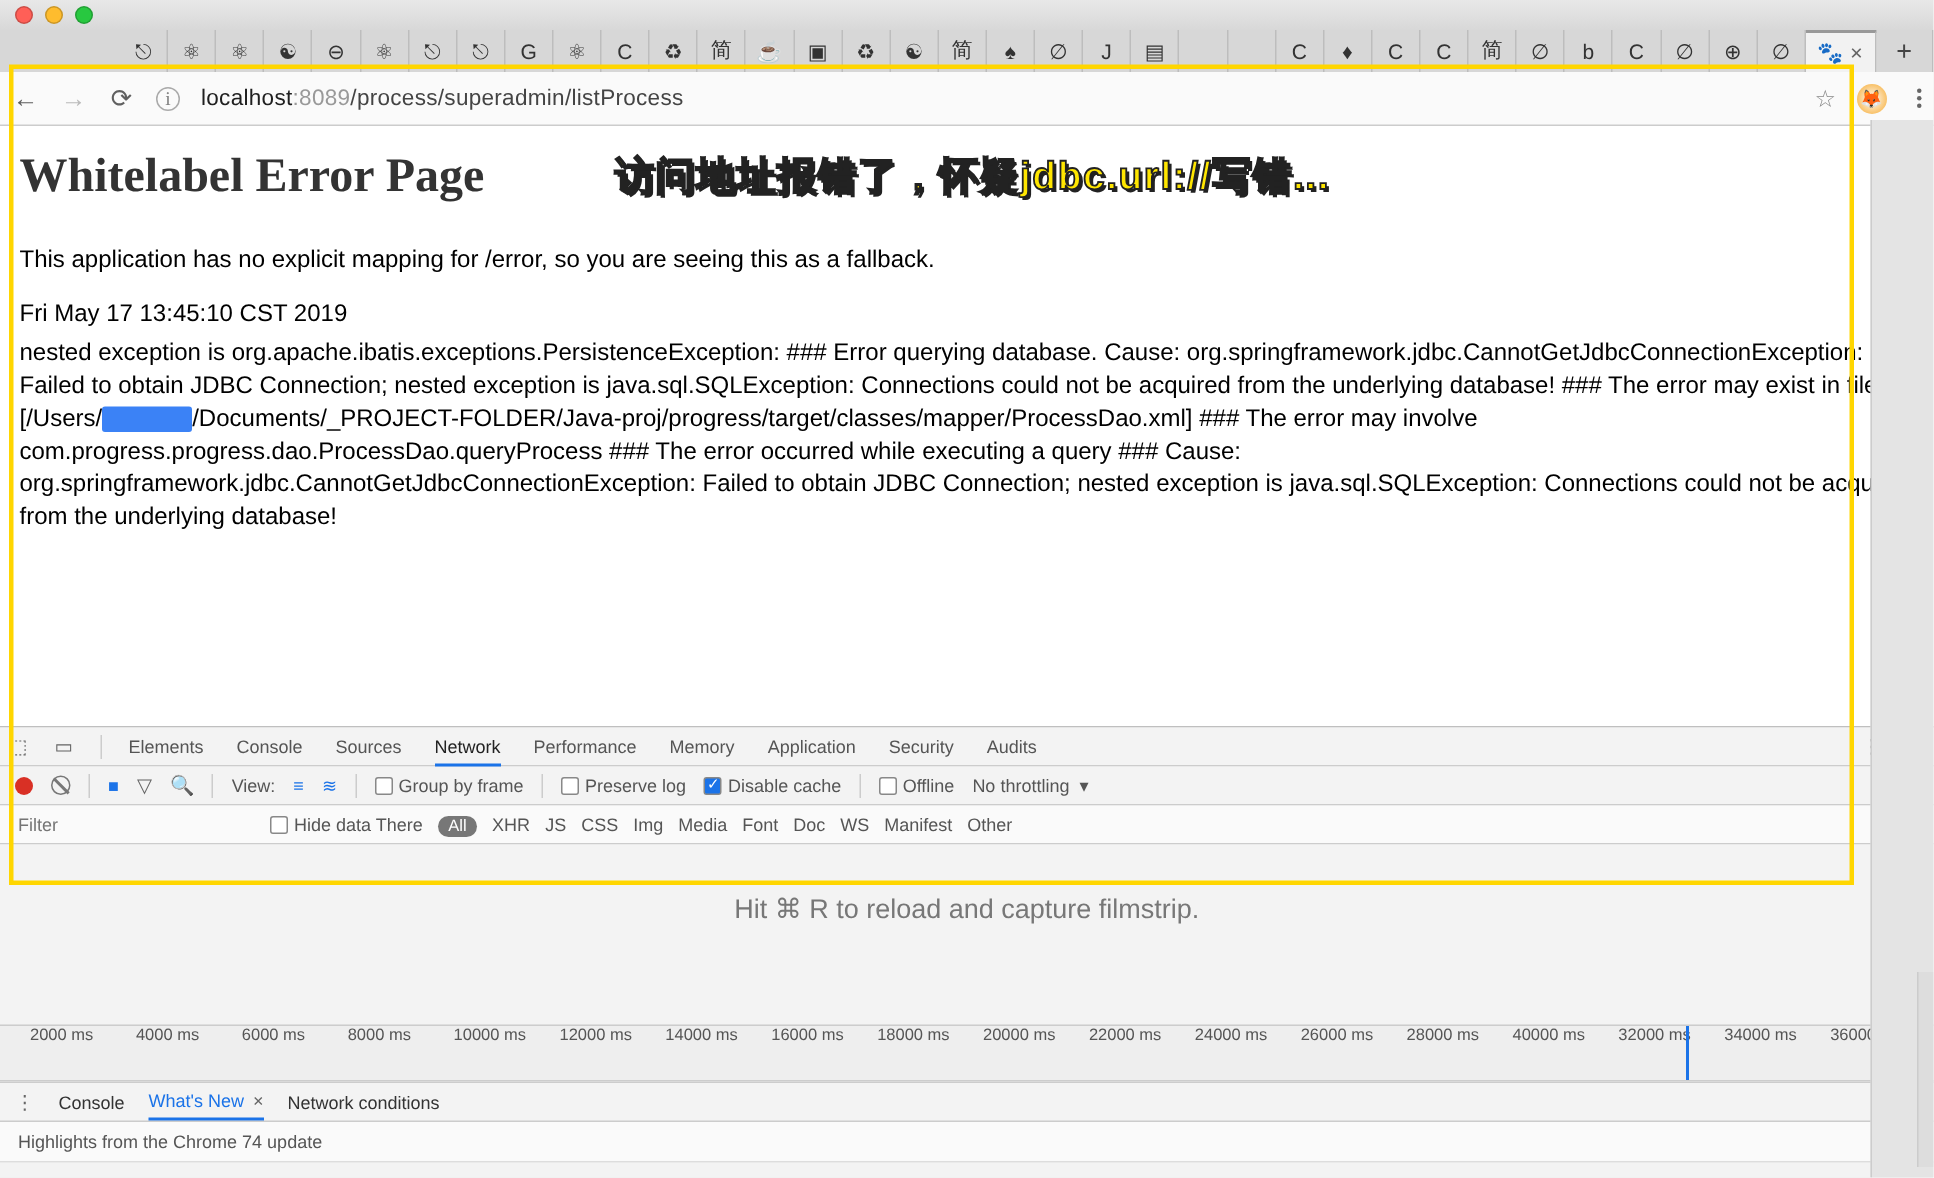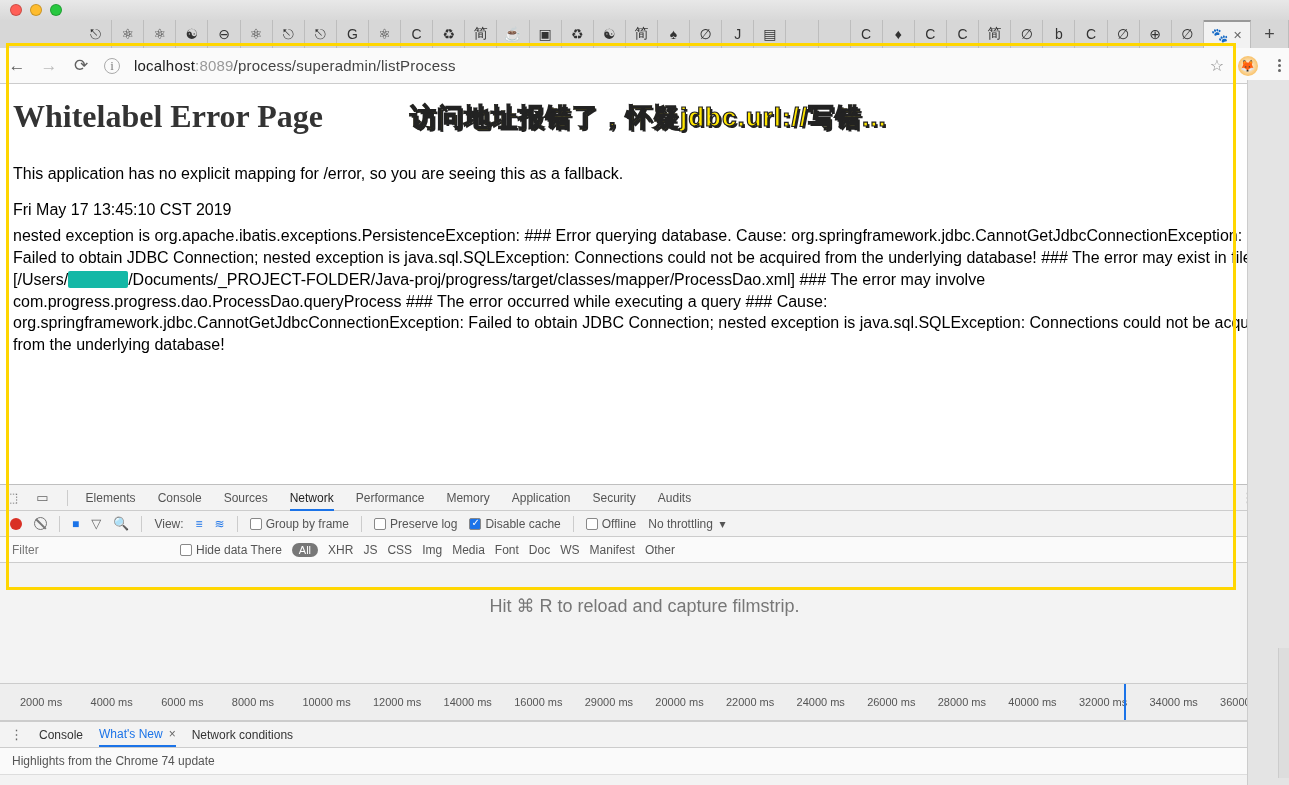--- a/index.html
+++ b/index.html
@@ -105,21 +105,21 @@
     top: 100px; left: 410px;
     font-size:26px;
     font-weight:600;
     color:#ffe600;
     -webkit-text-stroke: 1.2px #222;
     text-shadow: 2px 2px 0 #222;
     letter-spacing:1px;
     z-index:300;
     font-family: "PingFang SC","Microsoft YaHei",sans-serif;
   }
-  .blur { background:#14b8a6; color:transparent; padding:0 14px; border-radius:2px;}
+  .blur { background:#3b82f6; color:transparent; padding:0 14px; border-radius:2px;}
   
   .devtools {
     border-top:1px solid #bfbfbf;
     background:#f3f3f3;
   }
   .dt-tabs {
     height:26px; display:flex; align-items:center; padding:0 6px; gap:18px;
     border-bottom:1px solid #ccc; background:#f3f3f3;
     font-size:12px; color:#555;
   }
@@ -144,21 +144,21 @@
     height:26px; display:flex; align-items:center; gap:10px; padding:0 10px;
     border-bottom:1px solid #ccc; font-size:12px; color:#555; background:#fafafa;
   }
   .pill{ background:#777; color:#fff; border-radius:8px; padding:1px 7px; font-size:11px;}
   .dt-body {
     background:#f3f3f3; height:120px; display:flex; align-items:flex-start; justify-content:center; padding-top:32px;
     color:#777; font-size:18px;
   }
   .timeline {
     height:38px; background:#eee; border-top:1px solid #ccc; border-bottom:1px solid #ccc;
-    display:flex; align-items:center; padding: 0 0 0 20px;
+    display:flex; padding: 0 0 0 20px;
     font-size:11px; color:#555; position:relative; overflow:hidden;
   }
   .tick{ width:70.6px; flex:0 0 70.6px;}
   .timeline-marker{position:absolute;left:1118px;top:0;width:14px;height:100%;}
   .timeline-marker::before{content:"";position:absolute;left:6px;top:0;width:2px;height:100%;background:#1b73e8;}
   
   .drawer {
     background:#f3f3f3; border-top:1px solid #ccc;
   }
   .drawer-tabs{
@@ -368,21 +368,21 @@
     <div class="timeline" id="timeline">
       <div class="timeline-marker"></div>
     <div class="tick">2000 ms</div>
         <div class="tick">4000 ms</div>
         <div class="tick">6000 ms</div>
         <div class="tick">8000 ms</div>
         <div class="tick">10000 ms</div>
         <div class="tick">12000 ms</div>
         <div class="tick">14000 ms</div>
         <div class="tick">16000 ms</div>
-        <div class="tick">29000 ms</div>
+        <div class="tick">18000 ms</div>
         <div class="tick">20000 ms</div>
         <div class="tick">22000 ms</div>
         <div class="tick">24000 ms</div>
         <div class="tick">26000 ms</div>
         <div class="tick">28000 ms</div>
         <div class="tick">40000 ms</div>
         <div class="tick">32000 ms</div>
         <div class="tick">34000 ms</div>
         <div class="tick">36000 m</div>
       </div>

